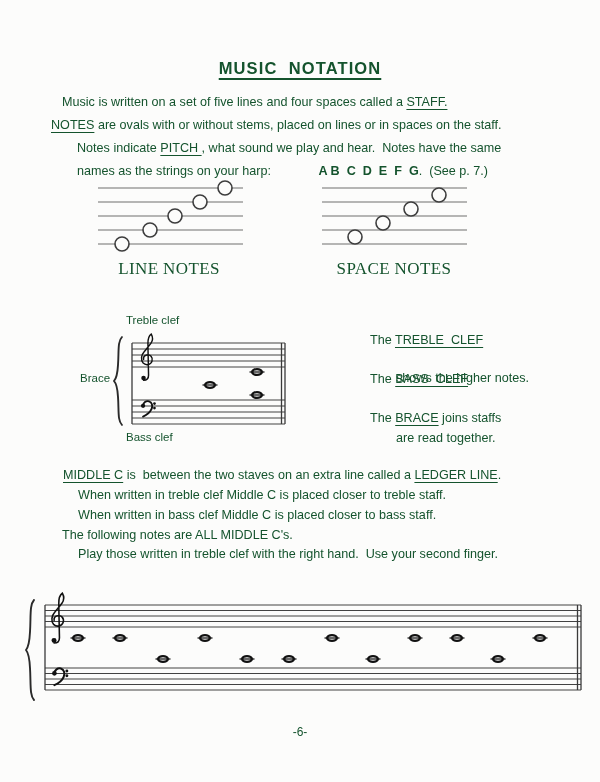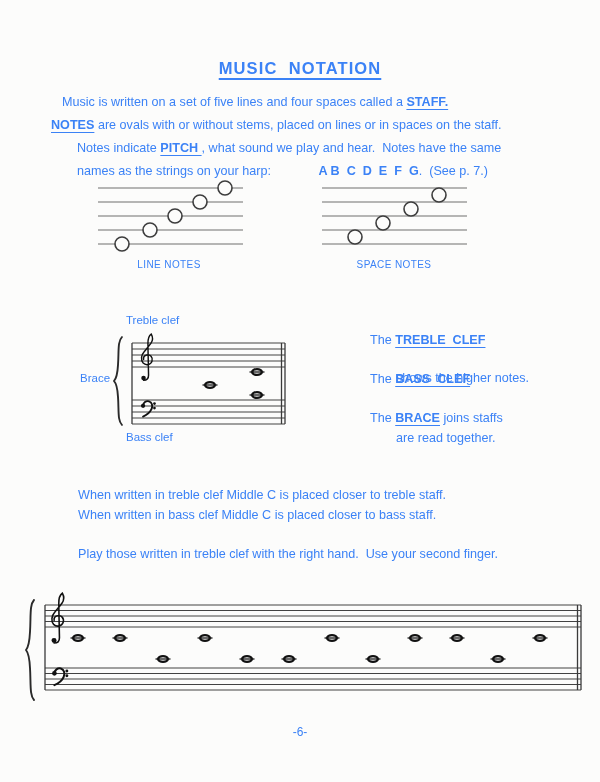--- a/index.html
+++ b/index.html
@@ -1,30 +1,30 @@
 <!DOCTYPE html>
 <html><head>
 <meta charset="utf-8">
 <style>
   * { margin:0; padding:0; box-sizing:border-box; }
   html,body { background:#ffffff; }
   #page {
     position:relative; width:600px; height:782px; overflow:hidden;
-    background:#fcfcfb; color:#3b82f6;
+    background:#fcfcfb; color:#14532d;
     font-family:"Liberation Sans", sans-serif;
   }
   .title {
     position:absolute; top:59px; left:50%; transform:translateX(-50%);
     font-size:16.5px; font-weight:bold; letter-spacing:1.1px; white-space:pre;
     text-decoration:underline; text-underline-offset:4px; text-decoration-thickness:1.6px;
   }
   .tline { position:absolute; white-space:pre; font-size:12.6px; line-height:1.25; }
   .b  { font-weight:bold;margin-left:44px; }
-  .bu { font-weight:bold; text-decoration:underline; text-underline-offset:2.5px; text-decoration-thickness:1.4px; }
-  .dlabel { position:absolute; font-size:10px; letter-spacing:0.4px; transform:translateX(-50%); white-space:pre; }
+  .bu { font-weight:normal; text-decoration:underline; text-underline-offset:2.5px; text-decoration-thickness:1.4px; }
+  .dlabel { position:absolute; font-size:17px; letter-spacing:0.4px; transform:translateX(-50%); white-space:pre;font-family:Liberation Serif, serif; }
   .slabel { position:absolute; font-size:11.5px; white-space:pre; }
   .pagenum { position:absolute; top:725px; left:50%; transform:translateX(-50%); font-size:12px; }
   svg { position:absolute; overflow:visible; display:block; }
   .staffline   { stroke:#6f6f6f; stroke-width:1.2; }
   .gline       { stroke:#424242; stroke-width:1.1; }
   .barline     { stroke:#3a3a3a; stroke-width:1.3; }
   .note-circle { fill:#fcfcfb; stroke:#3d3d3d; stroke-width:1.6; }
   .ledger      { stroke:#161616; stroke-width:1.3; }
   .wholenote   { fill:none; stroke:#111111; stroke-width:2.4; }
   .clefstroke  { fill:none; stroke:#111111; stroke-width:1.9; stroke-linecap:round; }
@@ -129,22 +129,24 @@
         <ellipse cx="149" cy="67" rx="4.8" ry="2.9" class="wholenote"></ellipse>
       </g>
   </svg>
 
   <div class="tline" style="top:333px;left:370px"><span>The </span><span class="bu">TREBLE  CLEF</span></div>
   <div class="tline" style="top:371px;left:396px">shows the higher notes.</div>
   <div class="tline" style="top:372px;left:370px"><span>The </span><span class="bu">BASS  CLEF</span></div>
   <div class="tline" style="top:411px;left:370px"><span>The </span><span class="bu">BRACE</span><span> joins staffs</span></div>
   <div class="tline" style="top:431px;left:396px">are read together.</div>
 
+  <div class="tline" style="top:468px;left:63px"><span class="bu">MIDDLE C</span><span> is  between the two staves on an extra line called a </span><span class="bu">LEDGER LINE</span><span>.</span></div>
   <div class="tline" style="top:488px;left:78px">When written in treble clef Middle C is placed closer to treble staff.</div>
   <div class="tline" style="top:508px;left:78px">When written in bass clef Middle C is placed closer to bass staff.</div>
+  <div class="tline" style="top:528px;left:62px">The following notes are ALL MIDDLE C's.</div>
   <div class="tline" style="top:547px;left:78px">Play those written in treble clef with the right hand.  Use your second finger.</div>
 
   <svg style="left:22px;top:588px" width="570" height="130" viewBox="0 0 570 130">
     <use href="#brace-shape" class="bracepath" transform="translate(2,12) scale(1,1.0)"></use>
     <g>
       <line class="gline" x1="23" y1="17" x2="559" y2="17"></line>
       <line class="gline" x1="23" y1="22.5" x2="559" y2="22.5"></line>
       <line class="gline" x1="23" y1="28" x2="559" y2="28"></line>
       <line class="gline" x1="23" y1="33.5" x2="559" y2="33.5"></line>
       <line class="gline" x1="23" y1="39" x2="559" y2="39"></line>

